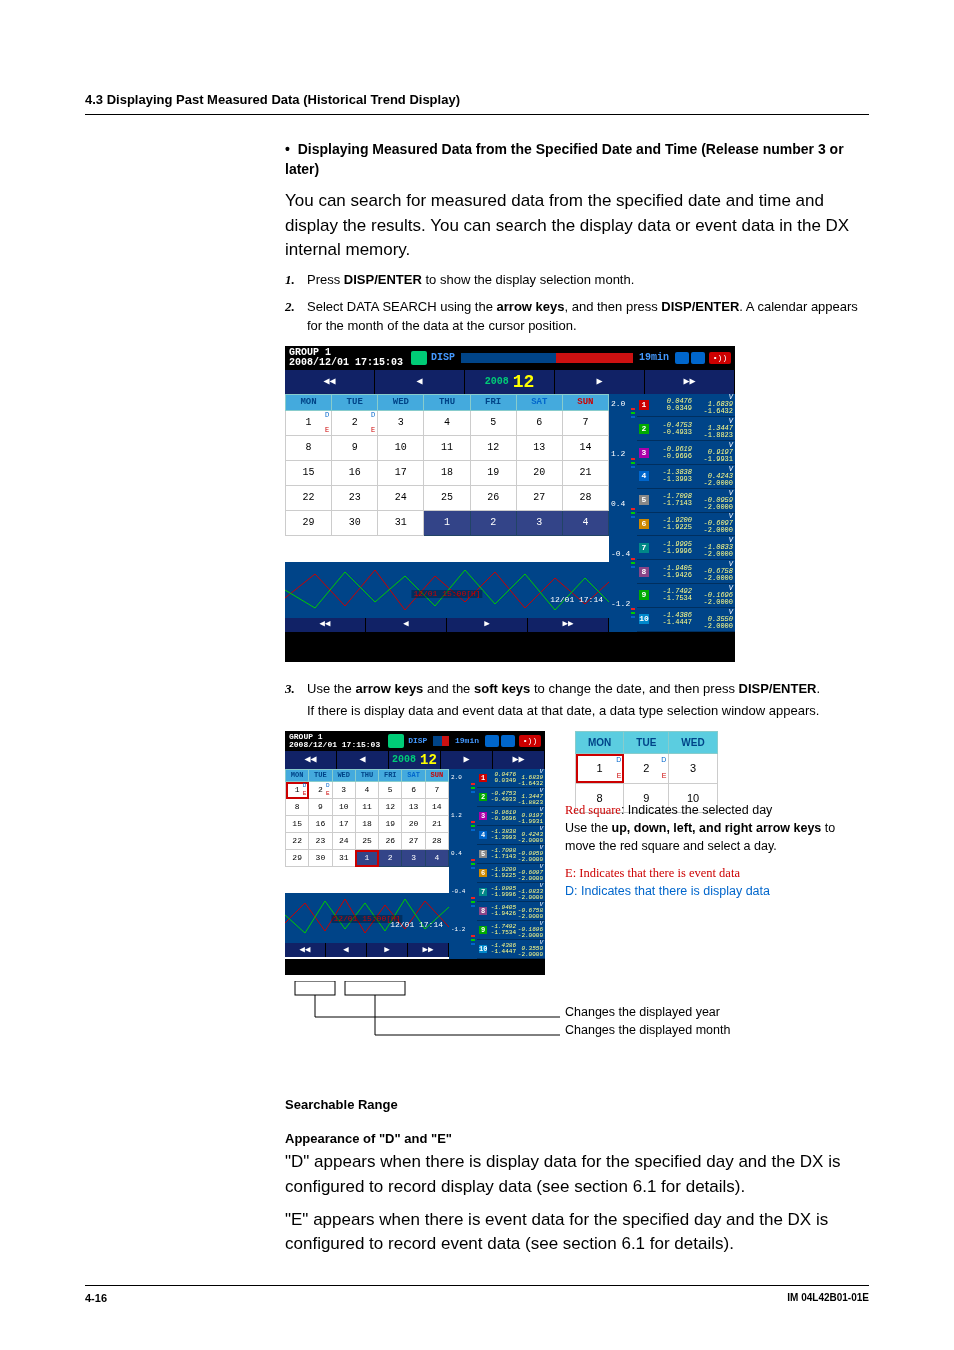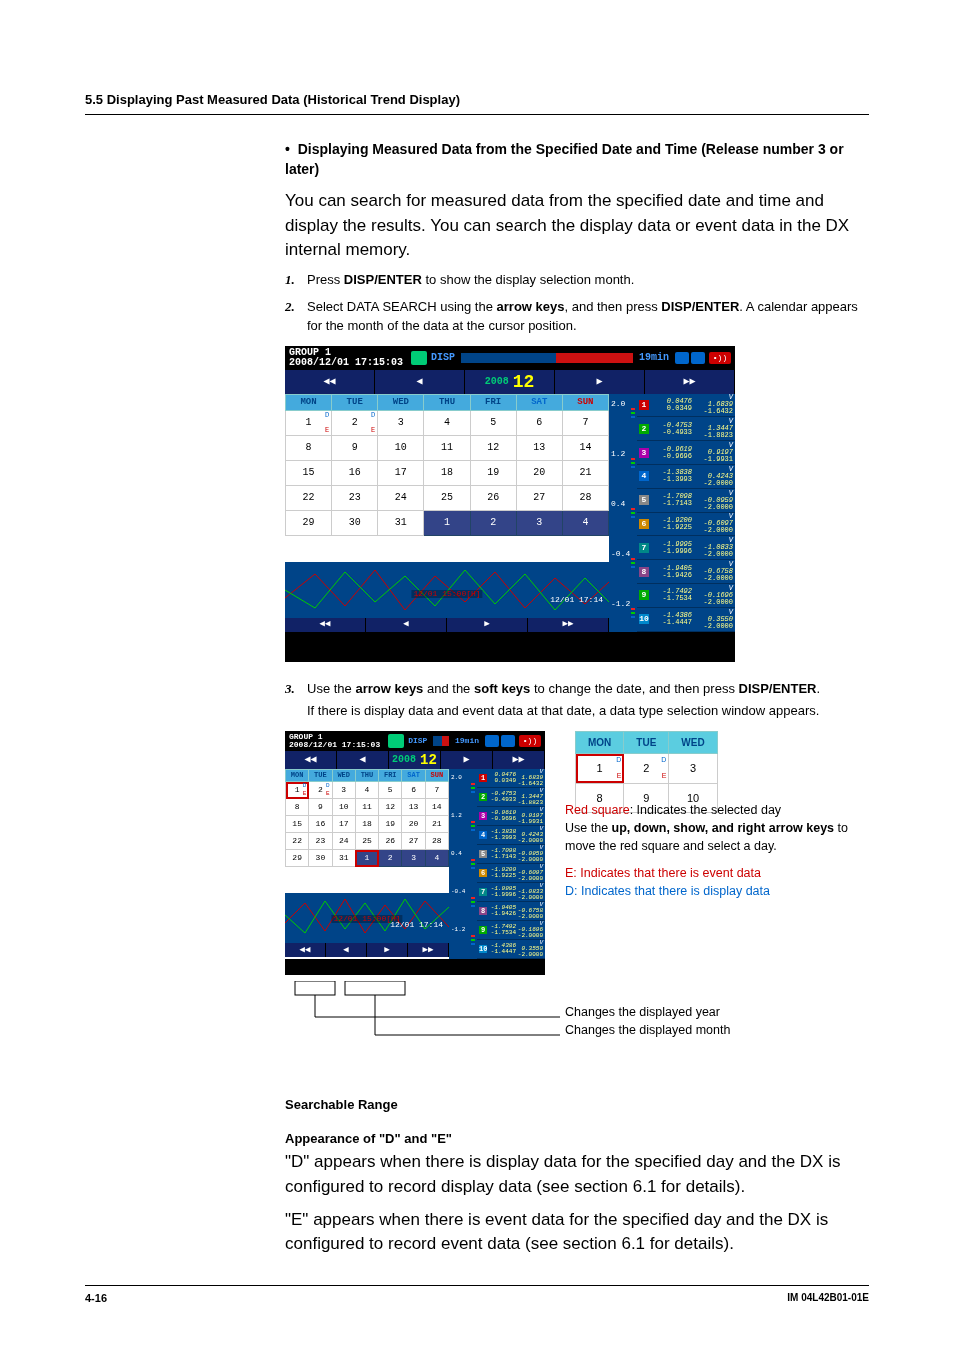--- a/index.html
+++ b/index.html
@@ -194,21 +194,21 @@
   }
   .small-cal td.selected { outline:2px solid #c00; outline-offset:-2px; }
   .small-cal td .d { color:#06c; font-size:7px; position:absolute; top:1px; right:2px;}
   .small-cal td .e { color:#c00; font-size:7px; position:absolute; bottom:1px; right:2px;}
 
   .legend-block {
     margin-left: 280px;
     font-size: 12.5px;
     line-height: 1.45;
   }
-  .legend-block .red { color:#c00; }
+  .legend-block .red { color:#c00;font-family:Liberation Serif, serif; }
   .legend-block .blue { color:#06c; }
 
   .callouts { clear:both; padding-top:6px; }
   .callouts svg { display:block; }
   .callouts .lbl { font-size:12.5px; }
 
   .subsubhead {
     font-weight: bold;
     font-size: 13px;
     margin-top: 14px;
@@ -227,21 +227,21 @@
   }
   .footer .pn { font-weight:bold; }
   .footer .doc { font-weight:bold; font-size:10px; }
 
   .lower-row { position: relative; height: 350px; margin-top:4px; }
 </style>
 </head>
 <body>
 
 <div class="page">
-  <div class="section-header">5.5  Displaying Past Measured Data (Historical Trend Display)</div>
+  <div class="section-header">4.3  Displaying Past Measured Data (Historical Trend Display)</div>
 
   <div class="content">
     <div class="subhead">•&nbsp;&nbsp;Displaying Measured Data from the Specified Date and Time (Release number 3 or later)</div>
     <div class="para">You can search for measured data from the specified date and time and display the results. You can search the display data or event data in the DX internal memory.</div>
 
     <ol class="steps">
       <li>
         <span class="num">1.</span>
         <span>Press </span><b>DISP/ENTER</b><span> to show the display selection month.</span>
       </li>
@@ -758,21 +758,21 @@
                 <td>8</td>
                 <td>9</td>
                 <td>10</td>
               </tr>
             </tbody>
         </table>
       </div>
 
       <div class="legend-block" style="position:absolute; left:0; top:70px; right:0;">
         <div><span class="red">Red square</span><span>: Indicates the selected day</span></div>
-        <div><span>Use the </span><b>up, down, show, and right arrow keys</b><span> to move the red square and select a day.</span></div>
+        <div><span>Use the </span><b>up, down, left, and right arrow keys</b><span> to move the red square and select a day.</span></div>
         <div style="height:8px;"></div>
         <div><span class="red">E</span><span class="red">: Indicates that there is event data</span></div>
         <div><span class="blue">D</span><span class="blue">: Indicates that there is display data</span></div>
       </div>
 
       <div class="callouts" style="position:absolute; left:0; top:244px; width:560px;">
         <svg width="560" height="70">
 
           <rect x="10" y="0" width="40" height="14" fill="none" stroke="#000"></rect>
           <line x1="30" y1="14" x2="30" y2="36" stroke="#000"></line>

